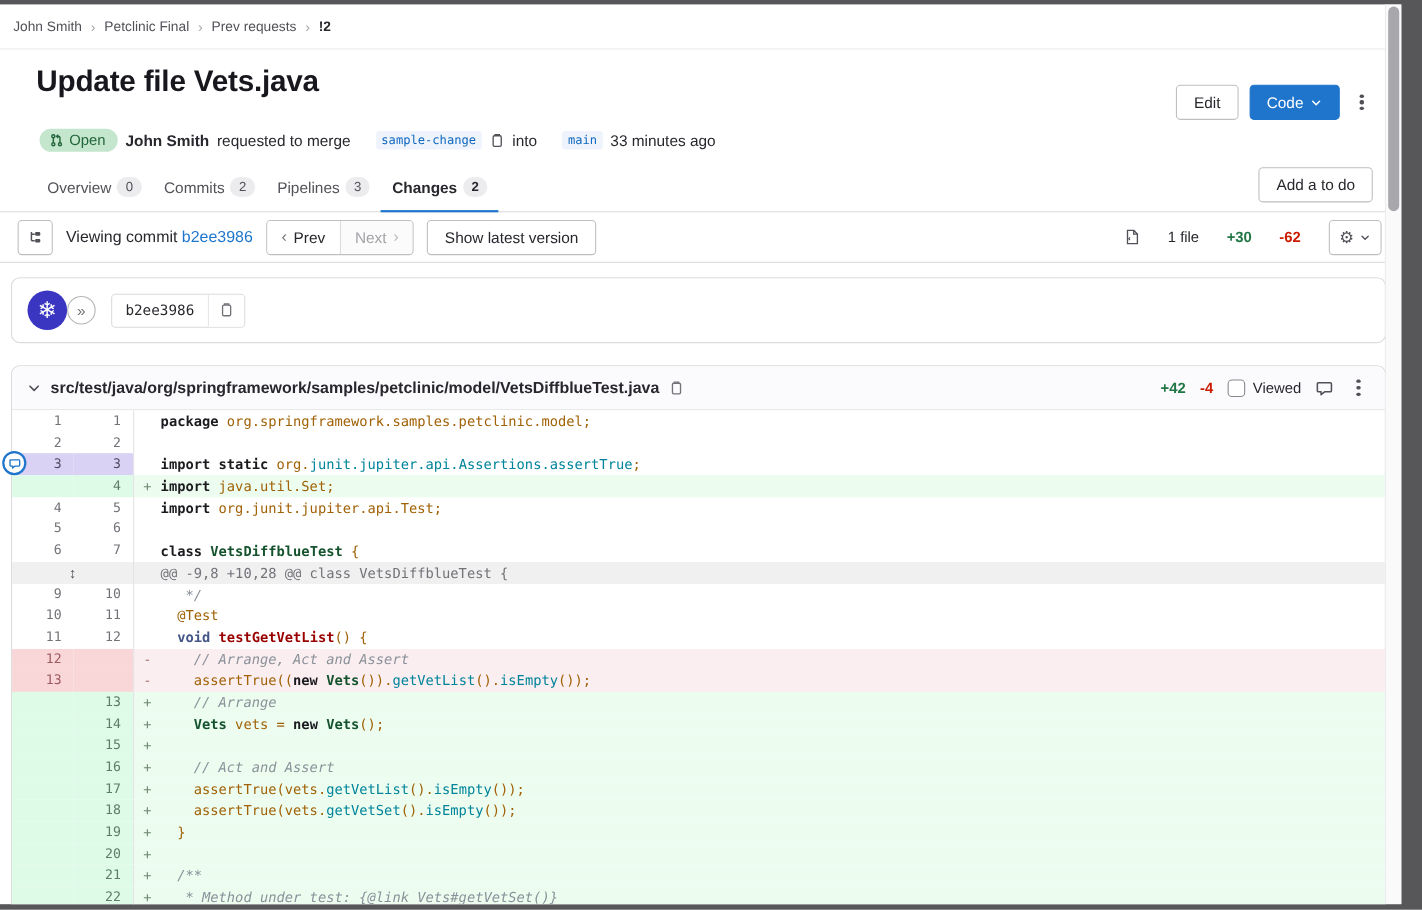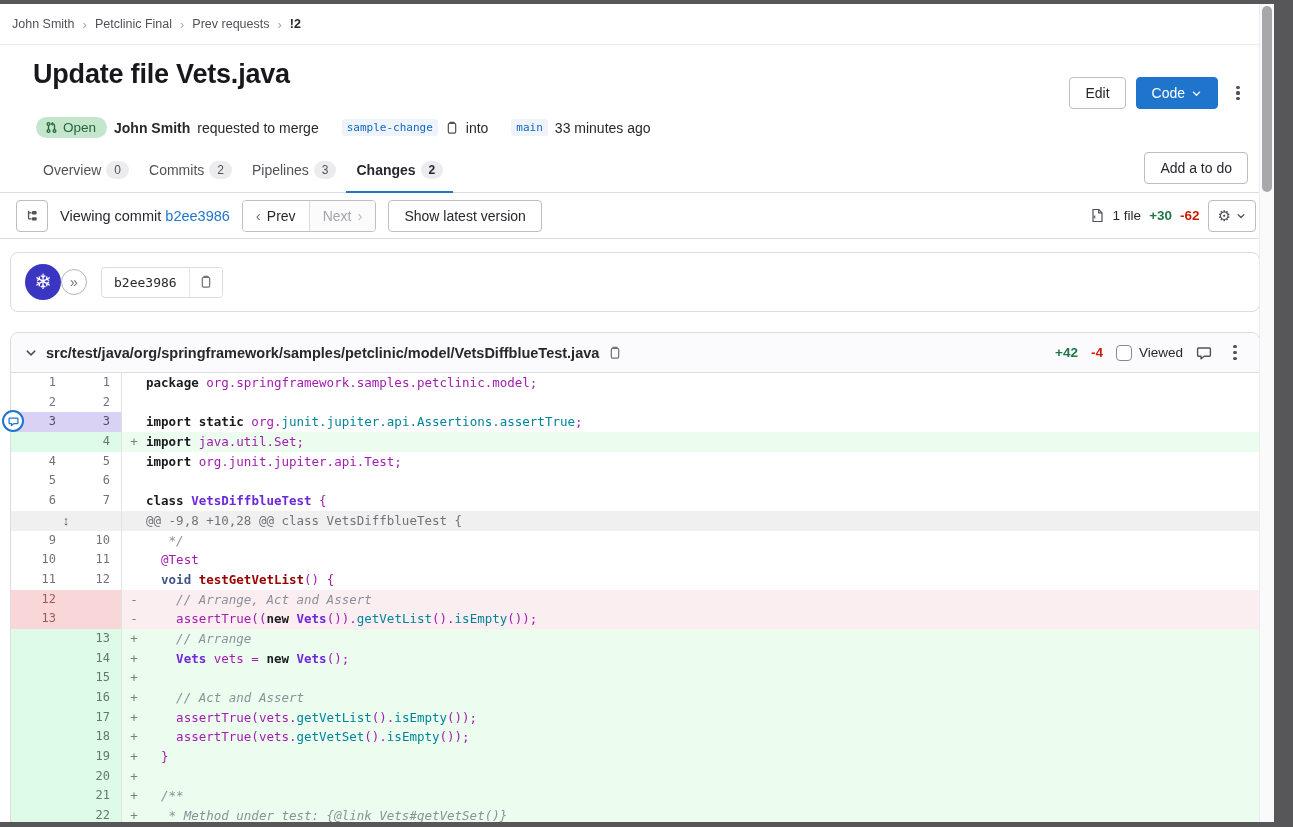--- a/index.html
+++ b/index.html
@@ -49,21 +49,21 @@
   .cn-left { display:flex; align-items:center; gap:12px; }
   .sq-btn { width:32px; height:32px; border:1px solid #bfbfc3; border-radius:4px; background:#fff; display:flex; align-items:center; justify-content:center; cursor:pointer; }
   .cn-text { font-size:14.5px; }
   .sha-link { color:#1f75cb; cursor:pointer; }
   .seg-group { display:flex; border:1px solid #bfbfc3; border-radius:4px; overflow:hidden; }
   .seg { height:30px; display:flex; align-items:center; gap:6px; padding:0 13px; font-size:14px; background:#fff; cursor:pointer; }
   .seg + .seg { border-left:1px solid #dcdcde; }
   .seg.disabled { color:#a4a3a8; background:#fbfbfc; cursor:default; }
   .seg .chev { color:#737278; font-size:15px; }
   .seg.disabled .chev { color:#b9b8bd; }
-  .cn-right { display:flex; align-items:center; gap:8px; font-size:13.5px; }
+  .cn-right { display:flex; align-items:center; gap:25px; font-size:13.5px; }
   .add-green { color:#217645; font-weight:700; }
   .del-red { color:#c91c00; font-weight:700; }
   .gear-btn { height:32px; padding:0 9px; border:1px solid #bfbfc3; border-radius:4px; background:#fff; display:flex; align-items:center; gap:5px; cursor:pointer; color:#535158; font-size:15px; }
 
   
   .commit-card { margin:13px 12px 0 10px; border:1px solid #dcdcde; border-radius:8px; display:flex; align-items:center; padding:11px 14px; }
   .avatar { width:36px; height:36px; border-radius:50%; background:#3a36c2; color:#fff; display:flex; align-items:center; justify-content:center; font-size:21px; flex:none; }
   .cc-texts { margin-left:12px; flex:1; }
   .cc-title { font-size:14.5px; font-weight:700; }
   .cc-sub { font-size:14px; margin-top:3px; }
@@ -99,25 +99,25 @@
   .diff-row.del .marker { color:#a5726f; }
   .diff-row.hl .ln { background:#d9d2f4; color:#514e66; }
   .diff-row.hunk { background:#f0f0f1; color:#737278; }
   .diff-row.hunk .gutter { width:110px; flex:none; text-align:center; color:#535158; font-family:"Liberation Sans", sans-serif; font-size:13px; }
   .diff-row.hunk .code-cell { border-left:1px solid #e3e3e6; padding-left:24px; color:#737278; }
   .comment-bubble { position:absolute; left:-9px; top:-2px; width:22px; height:22px; border:2px solid #1f75cb; border-radius:50%; background:#fff; display:flex; align-items:center; justify-content:center; z-index:3; cursor:pointer; }
 
   
   .tok-k  { color:#1b1b1f; font-weight:700; }
   .tok-kt { color:#445588; font-weight:700; }
-  .tok-nc { color:#6d28d9; font-weight:700; }
+  .tok-nc { color:#14532d; font-weight:700; }
   .tok-nf { color:#990000; font-weight:700; }
   .tok-na { color:#00849b; }
   .tok-c  { color:#8a9199; font-style:italic; }
-  .tok-p  { color:#a21caf; }
+  .tok-p  { color:#a16207; }
 
   svg.icn { display:block; }
 </style>
 </head>
 <body>
 
 <div class="screen">
 <div class="content">
 
   <nav class="breadcrumb">

